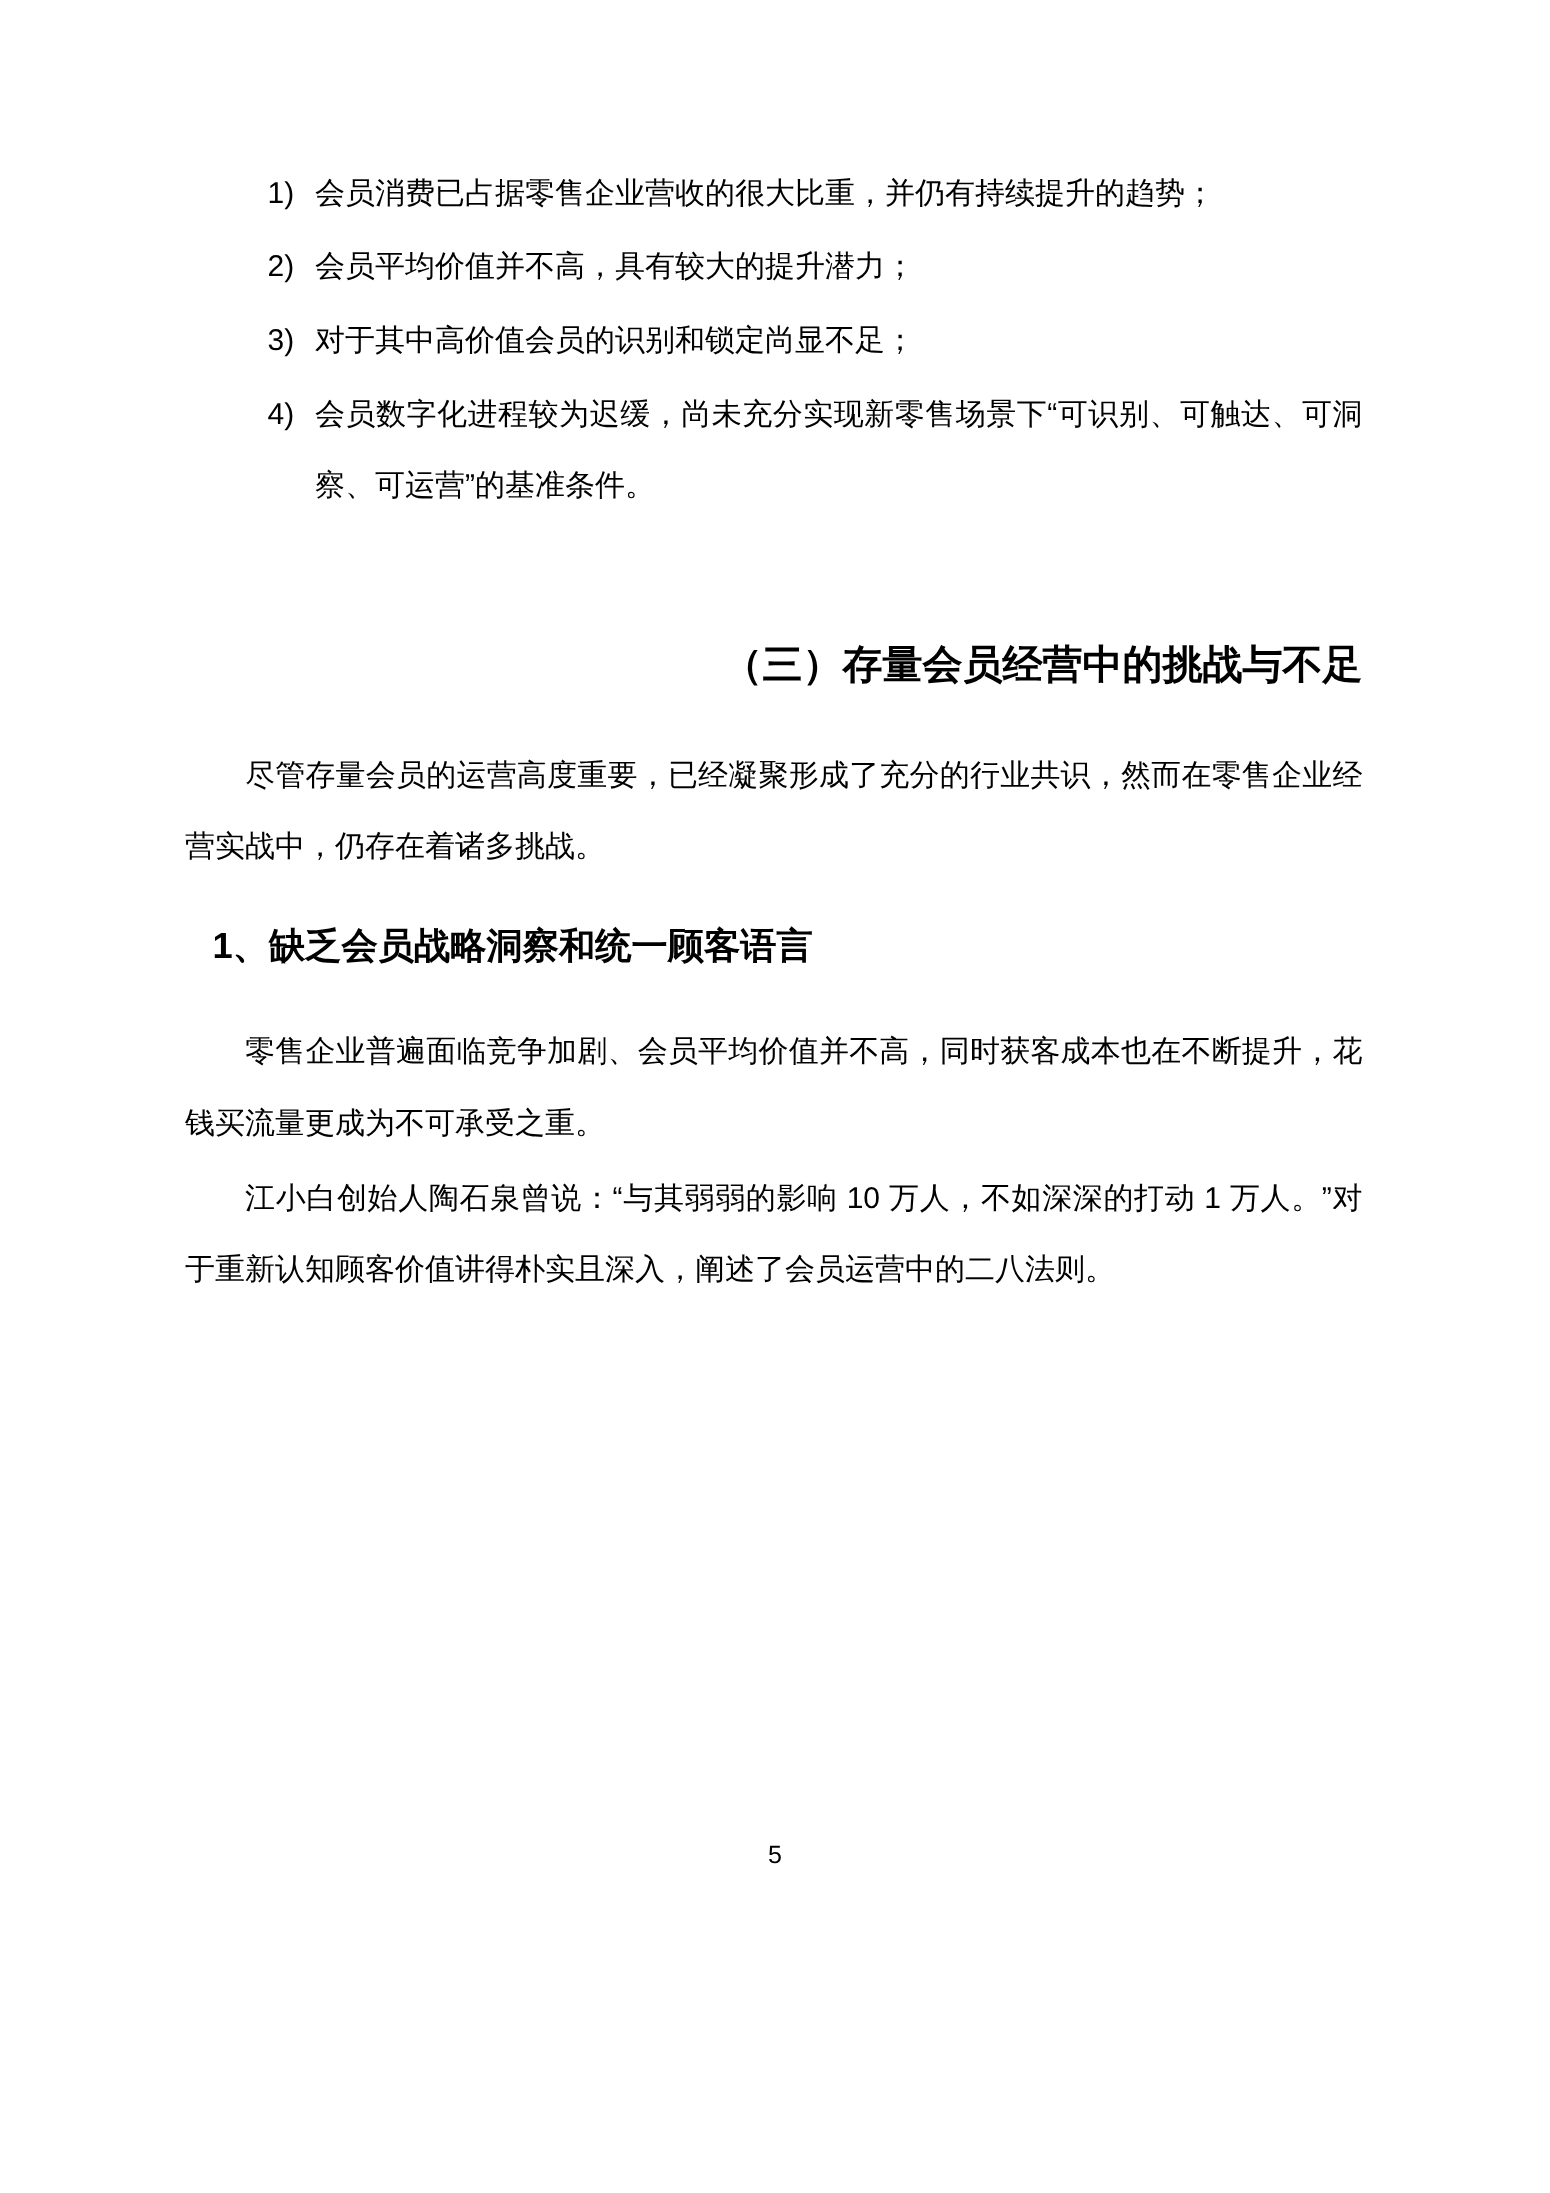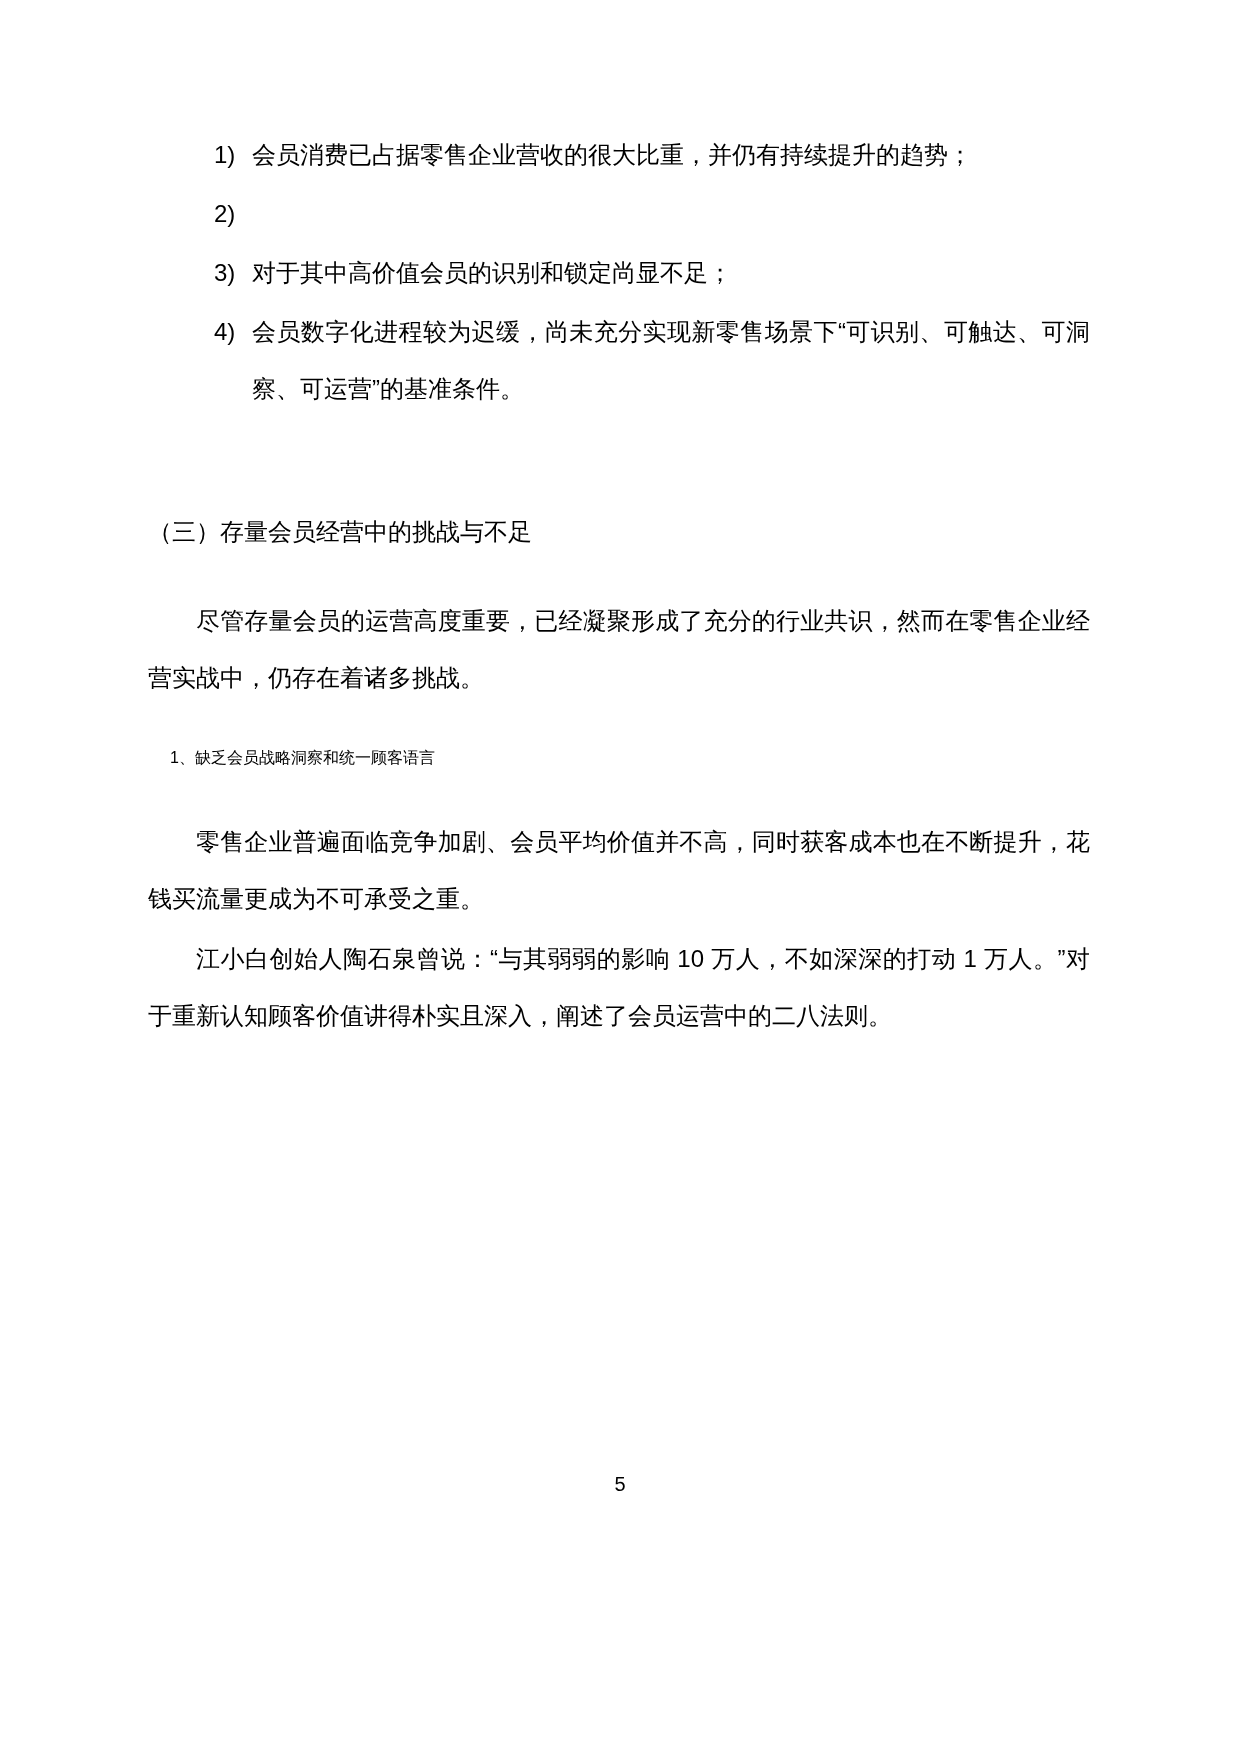--- a/index.html
+++ b/index.html
@@ -41,28 +41,29 @@
   }
   .body {
     margin: 3px 0;
     text-align: justify;
     text-justify: inter-ideograph;
   }
   .indent {
     text-indent: 2em;
   }
   .section-heading {
-    font-size: 24px;
-    font-weight: normal;
+    font-size: 32px;
+    font-weight: bold;
     margin: 86px 0 32px 0;
     line-height: 57px;
+    text-align: right;
   }
   .sub-heading {
-    font-size: 16px;
-    font-weight: normal;
+    font-size: 29px;
+    font-weight: bold;
     margin: 23px 0 27px 0;
     padding-left: 22px;
     line-height: 57px;
   }
   .page-number {
     position: absolute;
     left: 0;
     right: 0;
     top: 1472px;
     text-align: center;
@@ -76,20 +77,21 @@
 
 <div class="page">
 
   <ol class="num-list">
     <li class="list-item">
       <span class="marker">1)</span>
       <span class="item-text">会员消费已占据零售企业营收的很大比重，并仍有持续提升的趋势；</span>
     </li>
     <li class="list-item">
       <span class="marker">2)</span>
+      <span class="item-text">会员平均价值并不高，具有较大的提升潜力；</span>
     </li>
     <li class="list-item">
       <span class="marker">3)</span>
       <span class="item-text">对于其中高价值会员的识别和锁定尚显不足；</span>
     </li>
     <li class="list-item">
       <span class="marker">4)</span>
       <span class="item-text">会员数字化进程较为迟缓，尚未充分实现新零售场景下“可识别、可触达、可洞察、可运营”的基准条件。</span>
     </li>
   </ol>

